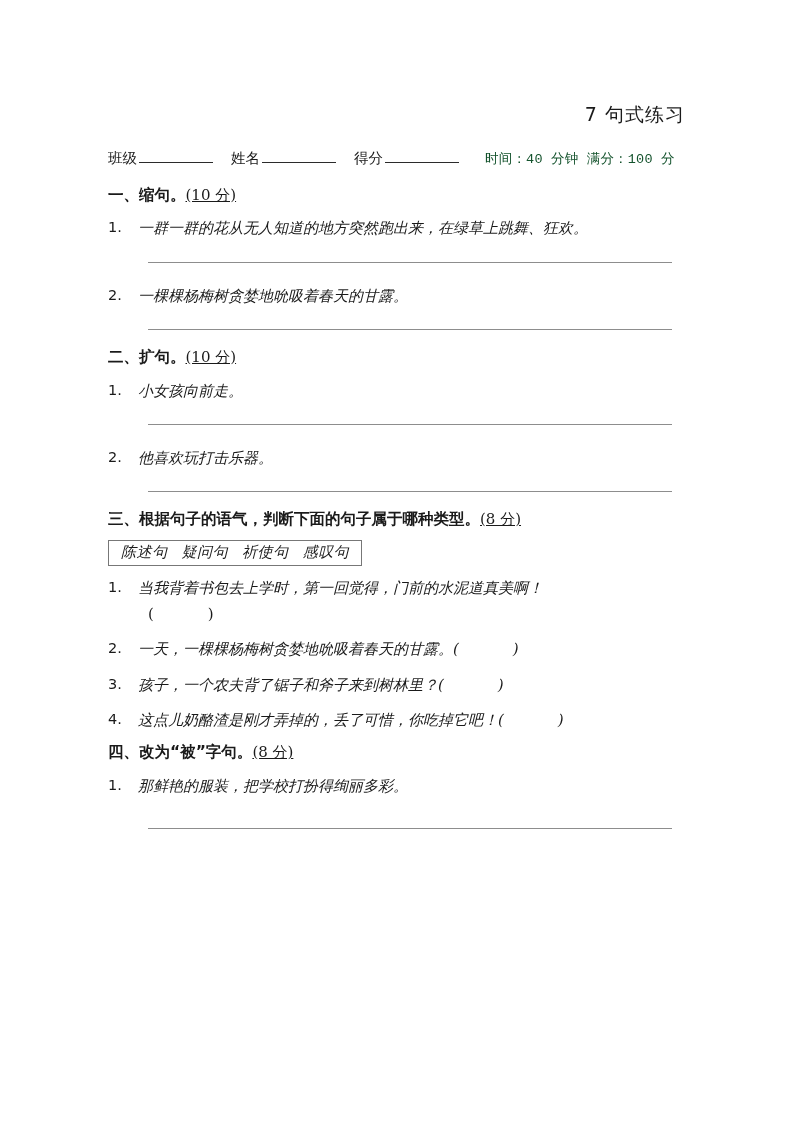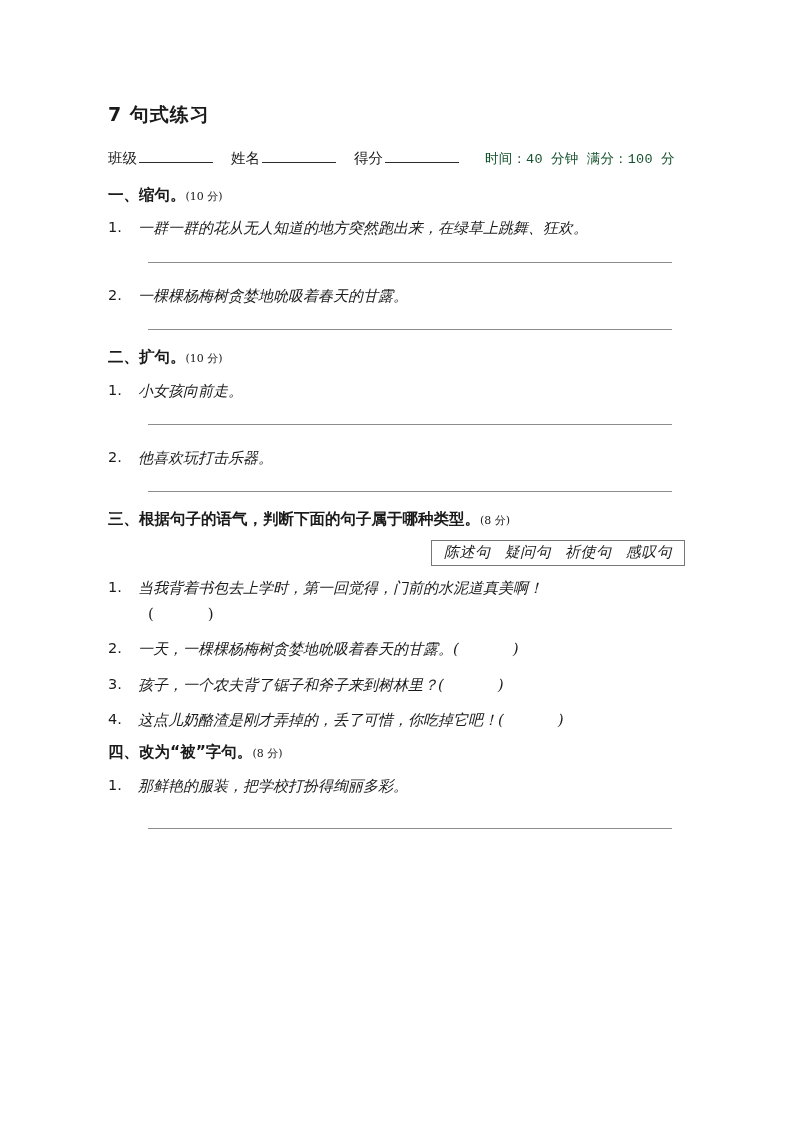--- a/index.html
+++ b/index.html
@@ -20,23 +20,23 @@
   .page {
     position: relative;
     width: 793px;
     height: 1122px;
     box-sizing: border-box;
     padding: 0 108px 0 108px;
   }
 
   
   .doc-title {
-    text-align: left;
+    text-align: right;
     font-size: 19px;
-    font-weight: bold;
+    font-weight: normal;
     letter-spacing: 1px;
     margin: 0;
     padding-top: 103px;
     line-height: 1.2;
     font-family: "DejaVu Sans", "Liberation Sans", sans-serif;
   }
 
   
   .info-row {
     display: flex;
@@ -72,21 +72,22 @@
   .section-head {
     font-size: 15.5px;
     font-weight: bold;
     font-family: "DejaVu Sans", "Liberation Sans", sans-serif;
     margin: 0;
     line-height: 1.4;
   }
   .section-head .pts {
     font-weight: normal;
     font-family: "DejaVu Serif", "Liberation Serif", serif;
-    font-size: 11px;
+    font-size: 15px;
+    text-decoration: underline;
   }
 
   
   .q {
     display: flex;
     font-size: 15px;
     line-height: 1.75;
   }
   .q-num {
     flex: 0 0 auto;
@@ -112,21 +113,21 @@
     border: 1.2px solid #777;
     display: inline-block;
     padding: 2px 12px 3px 12px;
     font-family: "DejaVu Serif", "Liberation Serif", serif;
     font-style: italic;
     font-size: 15px;
     letter-spacing: 0.5px;
     white-space: nowrap;
     background: #fff;
   }
-  .type-box-wrap { text-align: right; }
+  .type-box-wrap { text-align: left; }
   .type-box span + span { margin-left: 14px; }
 
   .paren {
     display: inline-block;
     letter-spacing: 0;
   }
   .paren .gapspace { display: inline-block; width: 54px; }
 
   .indent-paren {
     margin-left: 40px;

